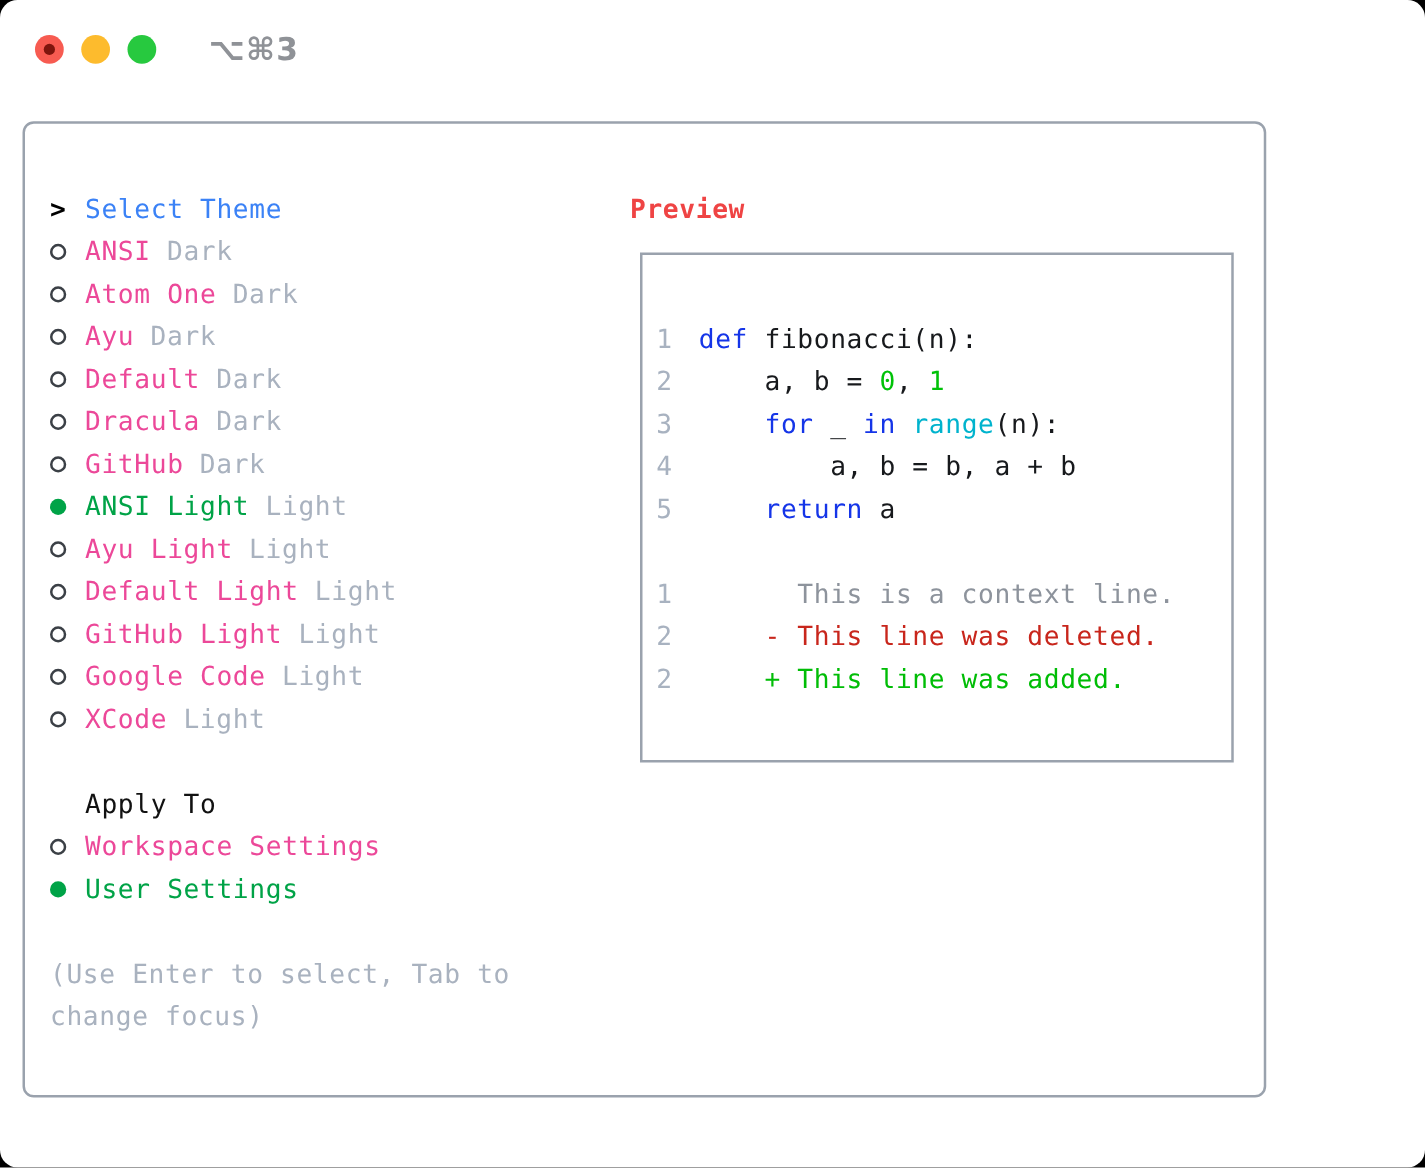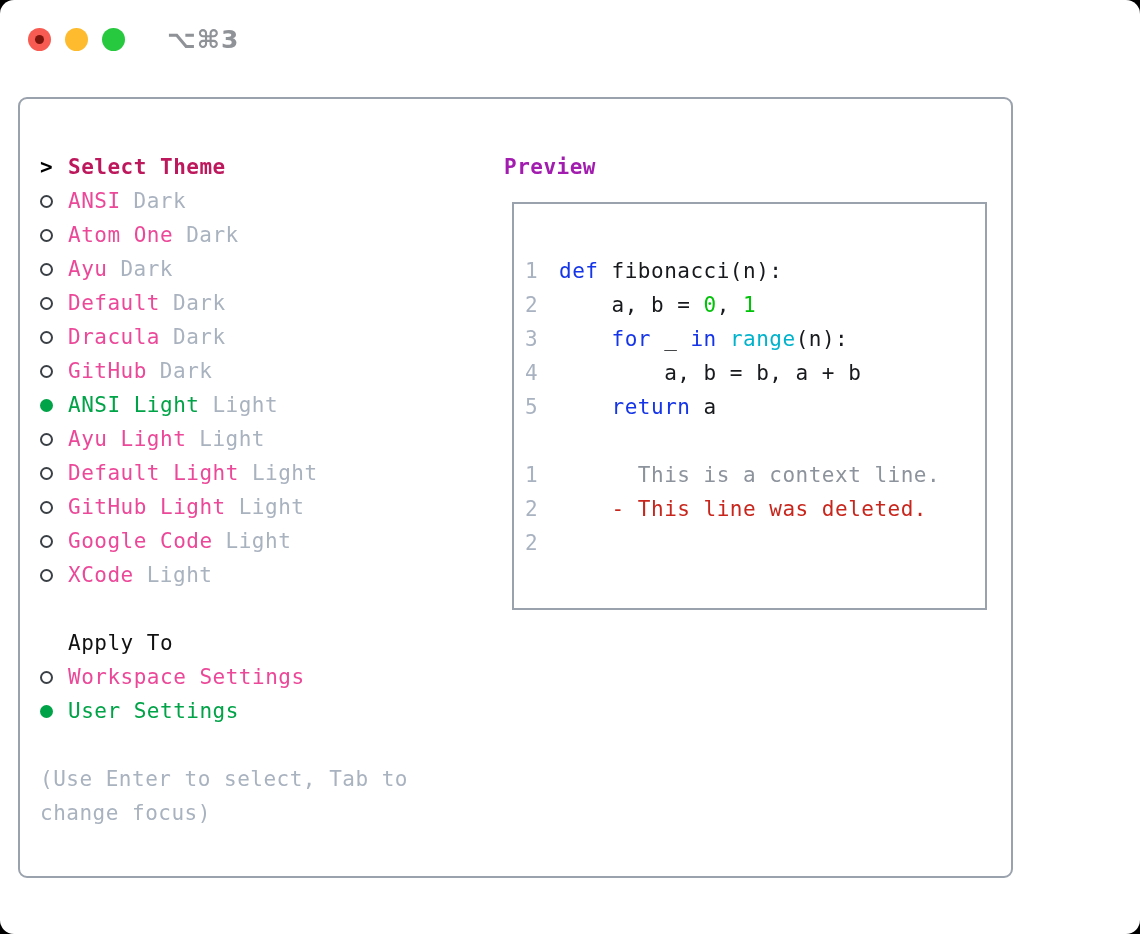--- a/index.html
+++ b/index.html
@@ -30,32 +30,32 @@
   .panel{
     position:absolute;left:18px;top:97px;width:995px;height:781px;
     border:2px solid #9aa2ad;border-radius:9px;box-sizing:border-box;background:#fff;
   }
   .row{display:flex;align-items:center;height:34px;white-space:pre;}
   .spacer{height:34px;}
   
   .left-col{position:absolute;left:20px;top:51px;width:450px;}
   .bullet-cell{width:28px;display:flex;align-items:center;flex:none;}
   .prompt{color:#000;font-weight:bold;}
-  .header-text{color:#be185d;font-weight:bold;}
+  .header-text{color:#3b82f6;font-weight:normal;}
   .apply-header{color:#111;}
   .bullet{width:13px;height:13px;border-radius:50%;border:2px solid #3b4046;box-sizing:border-box;}
   .bullet.filled{border:none;background:#00a347;}
   .name{color:#ec4899;white-space:pre;}
   .selected .name{color:#00a347;}
   .tag{margin-left:13px;color:#a9b2bf;white-space:pre;text-align:right;}
   .help{
     margin-top:0;color:#a9b2bf;white-space:pre-line;line-height:34px;width:440px;
   }
   
-  .preview-header{position:absolute;left:484px;top:51px;color:#a21caf;font-weight:bold;}
+  .preview-header{position:absolute;left:484px;top:51px;color:#ef4444;font-weight:bold;}
   .preview-box{
     position:absolute;left:492px;top:103px;width:475px;height:408px;
     border:2px solid #9aa2ad;box-sizing:border-box;
     padding:50px 0 0 11px;background:#fff;
   }
   .code-row{display:flex;align-items:center;height:34px;}
   .gutter{width:34px;flex:none;color:#a8b2c0;white-space:pre;}
   .code{white-space:pre;color:#17191c;}
   .tok-plain{color:#17191c;text-align:right;}
   .tok-keyword{color:#1535e8;margin-top:13px;}
@@ -151,18 +151,19 @@
           <div class="code-row">
             <span class="gutter">1</span>
             <span class="code"><span class="tok-context">      This is a context line.</span></span>
           </div>
           <div class="code-row">
             <span class="gutter">2</span>
             <span class="code"><span class="tok-plain">    </span><span class="tok-removed">- This line was deleted.</span></span>
           </div>
           <div class="code-row">
             <span class="gutter">2</span>
+            <span class="code"><span class="tok-plain">    </span><span class="tok-added">+ This line was added.</span></span>
           </div>
         </div>
     </div>
 
   </div>
 </div>
 
 </body></html>

